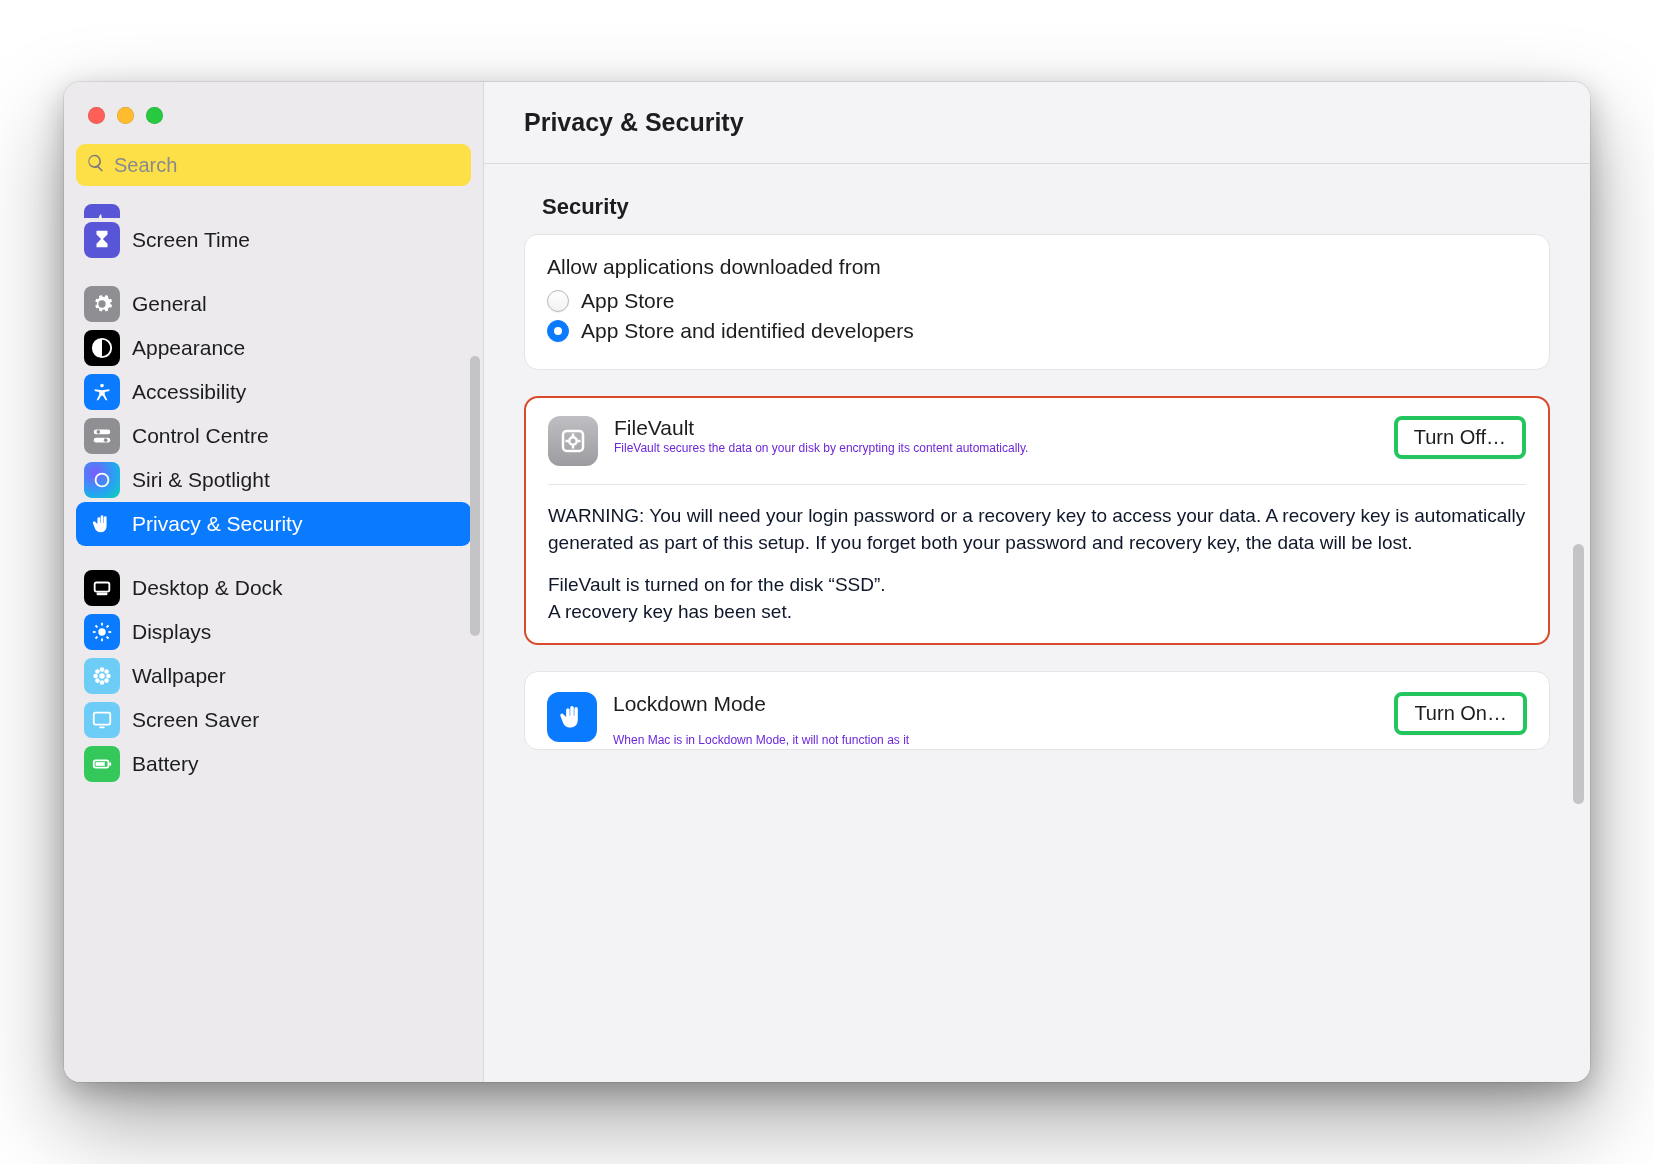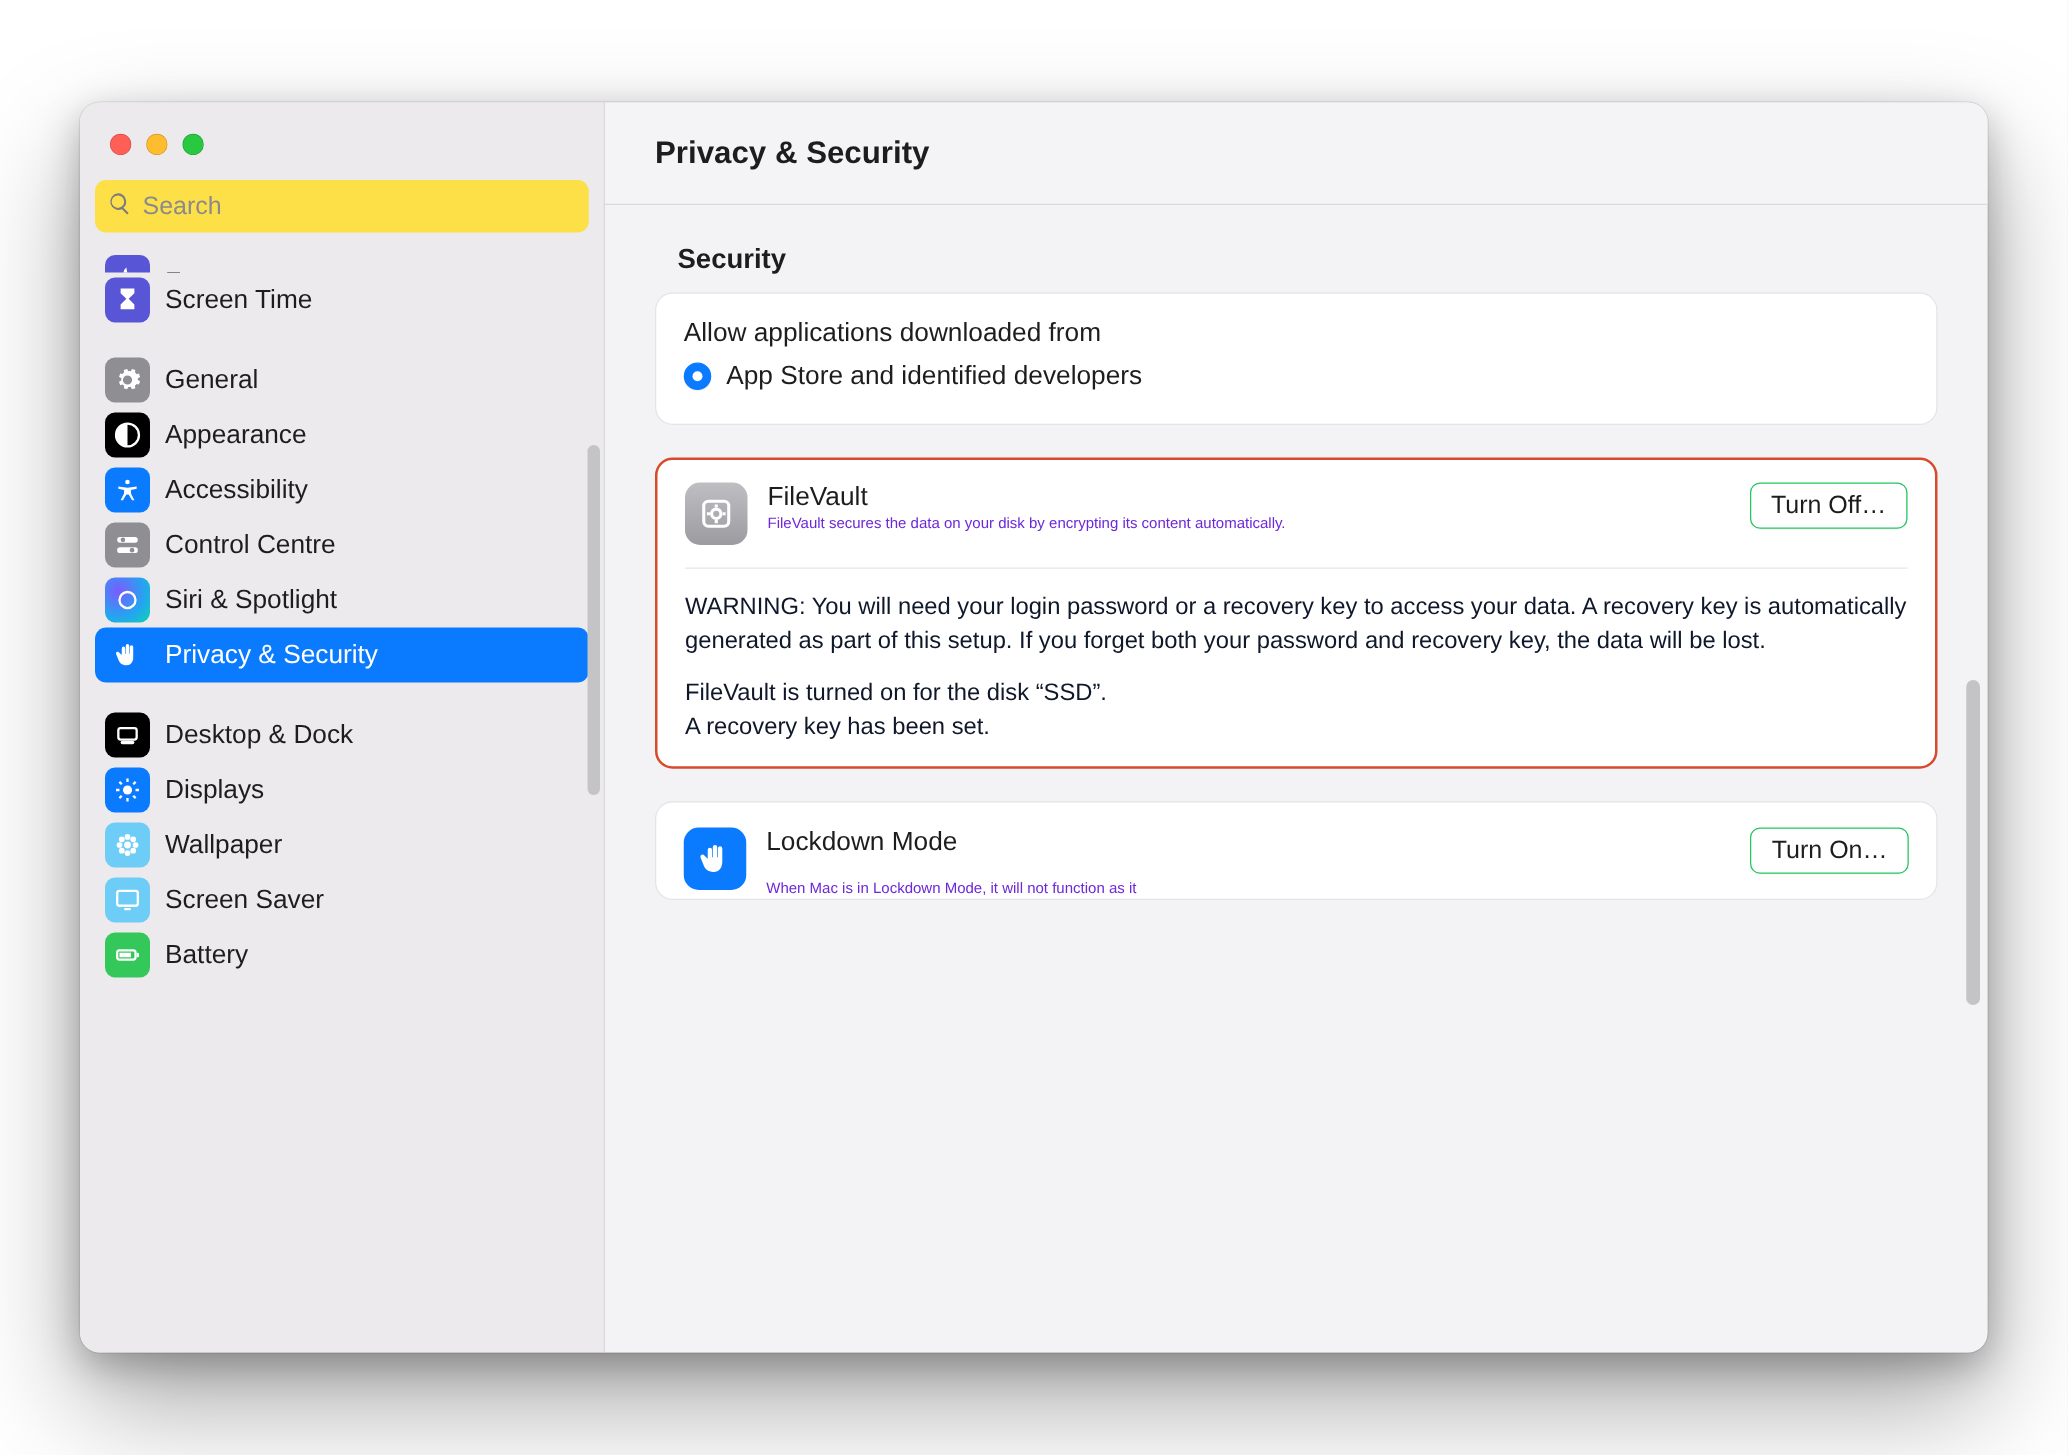--- a/index.html
+++ b/index.html
@@ -262,21 +262,21 @@
     color:#1d1d1f;
   }
   .vault-titles p {
     font-size: 12px;
     color:#6d28d9;
     line-height: 1.35;
     max-width: 620px;
   }
   .btn {
     background:#fff;
-    border:1px solid #22c55e;
+    border:4px solid #22c55e;
     border-radius: 8px;
     padding: 6px 16px;
     font-size: 20px;
     color:#1d1d1f;
     box-shadow: 0 1px 1px rgba(0,0,0,.04);
     cursor:pointer;
     white-space:nowrap;
   }
   .divider {
     height:1px; background:#e6e6e9;
@@ -477,20 +477,24 @@
       <h1>Privacy &amp; Security</h1>
     </div>
 
     <div class="content">
 
       <div class="section-title">Security</div>
 
       <div class="card">
         <div class="allow-label">Allow applications downloaded from</div>
         <div class="radio-row">
+          <span class="radio"></span>
+          <span>App Store</span>
+        </div>
+        <div class="radio-row">
           <span class="radio checked"></span>
           <span>App Store and identified developers</span>
         </div>
       </div>
 
       <div class="card highlight">
         <div class="vault-head">
           <div class="vault-icon">
             <svg viewBox="0 0 24 24" fill="currentColor">
                 <rect x="4" y="4" width="16" height="16" rx="3" fill="none" stroke="currentColor" stroke-width="2"></rect>

